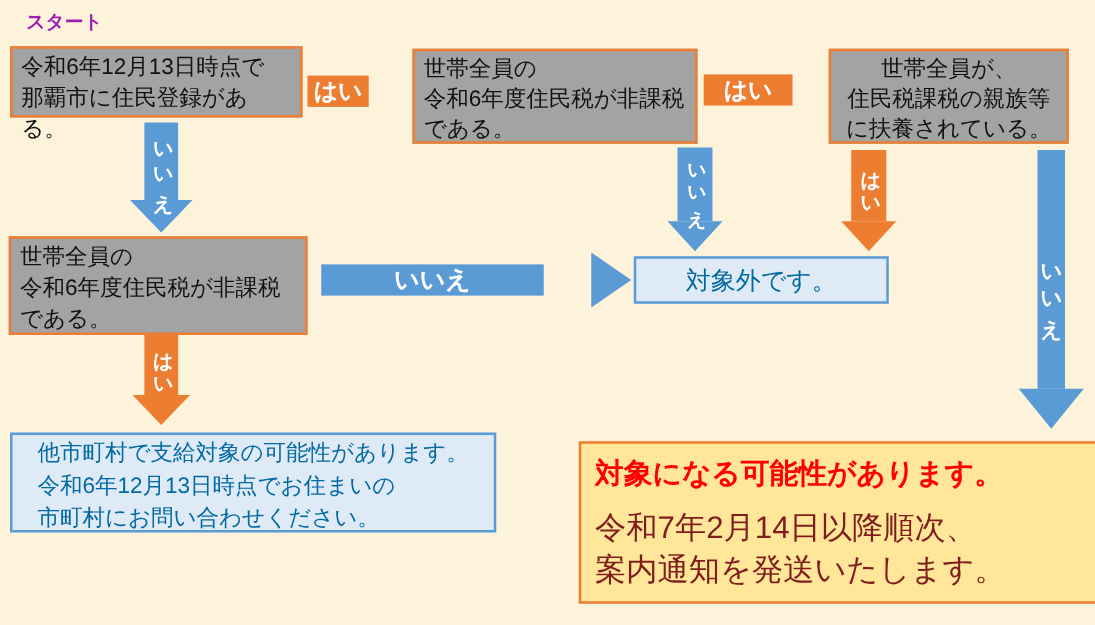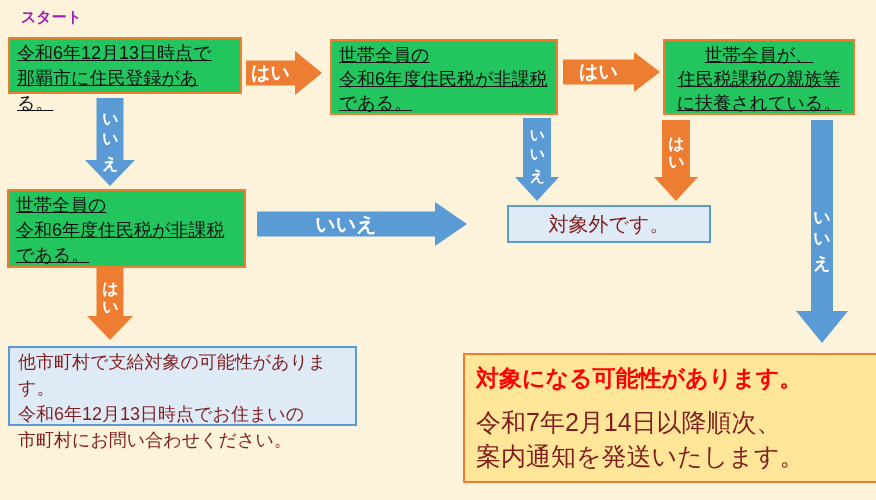--- a/index.html
+++ b/index.html
@@ -15,58 +15,58 @@
     color:#111;
   }
   
   .start-label {
     position:absolute; left:21px; top:8px;
     font-size:15px; font-weight:bold; color:#a21caf;
   }
   
   .qbox {
     position:absolute; box-sizing:border-box;
-    background:#22c55e; border:2px solid #ED7D31;
+    background:#a3a3a3; border:2px solid #ED7D31;
     font-size:18px; line-height:25px; padding:2px 7px;
-    white-space:pre-line; color:#111;text-decoration:underline;
+    white-space:pre-line; color:#111;
   }
   .q1 { left:8px;   top:37px;  width:234px; height:57px; }
   .q2 { left:330px; top:39px;  width:228px; height:76px; line-height:24px; }
   .q3 { left:663px; top:39px;  width:192px; height:76px; line-height:24px;text-align:center; }
   .q4 { left:7px;   top:189px; width:239px; height:79px; line-height:25px; }
   
   .ibox {
     position:absolute; box-sizing:border-box;
     background:#DEEBF7; border:2px solid #5B9BD5;
-    white-space:pre-line; color:#7f1d1d;
+    white-space:pre-line; color:#0369a1;
   }
   .not-eligible {
     left:507px; top:205px; width:204px; height:38px;
     font-size:20px; display:flex; align-items:center; justify-content:center;
   }
   .other {
-    left:8px; top:346px; width:349px; height:80px;
-    font-size:18px; line-height:26px; padding:1px 8px;
+    left:8px; top:346px; width:389px; height:80px;
+    font-size:18px; line-height:26px; padding:1px 20px;
   }
   
   .eligible {
     position:absolute; box-sizing:border-box;
     left:463px; top:353px; width:464px; height:130px;
     background:#FFE699; border:2px solid #ED7D31;
     padding:9px 11px;
   }
   .eligible .headline {
     color:#FF0000; font-weight:bold; font-size:23px; line-height:28px;
   }
   .eligible .body {
     color:#7f1d1d; font-size:25px; line-height:34px; margin-top:13px;
     white-space:pre-line;
   }
   
-  .arrow { position:absolute; }
+  .arrow { position:absolute;padding-left:38px; }
   .alabel {
     position:absolute; color:#ffffff; font-weight:bold; z-index:2;
   }
   
   .arrow-right .stem {
     position:absolute; left:0; top:50%; transform:translateY(-50%);
   }
   .arrow-right .head {
     position:absolute; right:0; top:50%; transform:translateY(-50%);
     width:0; height:0;

